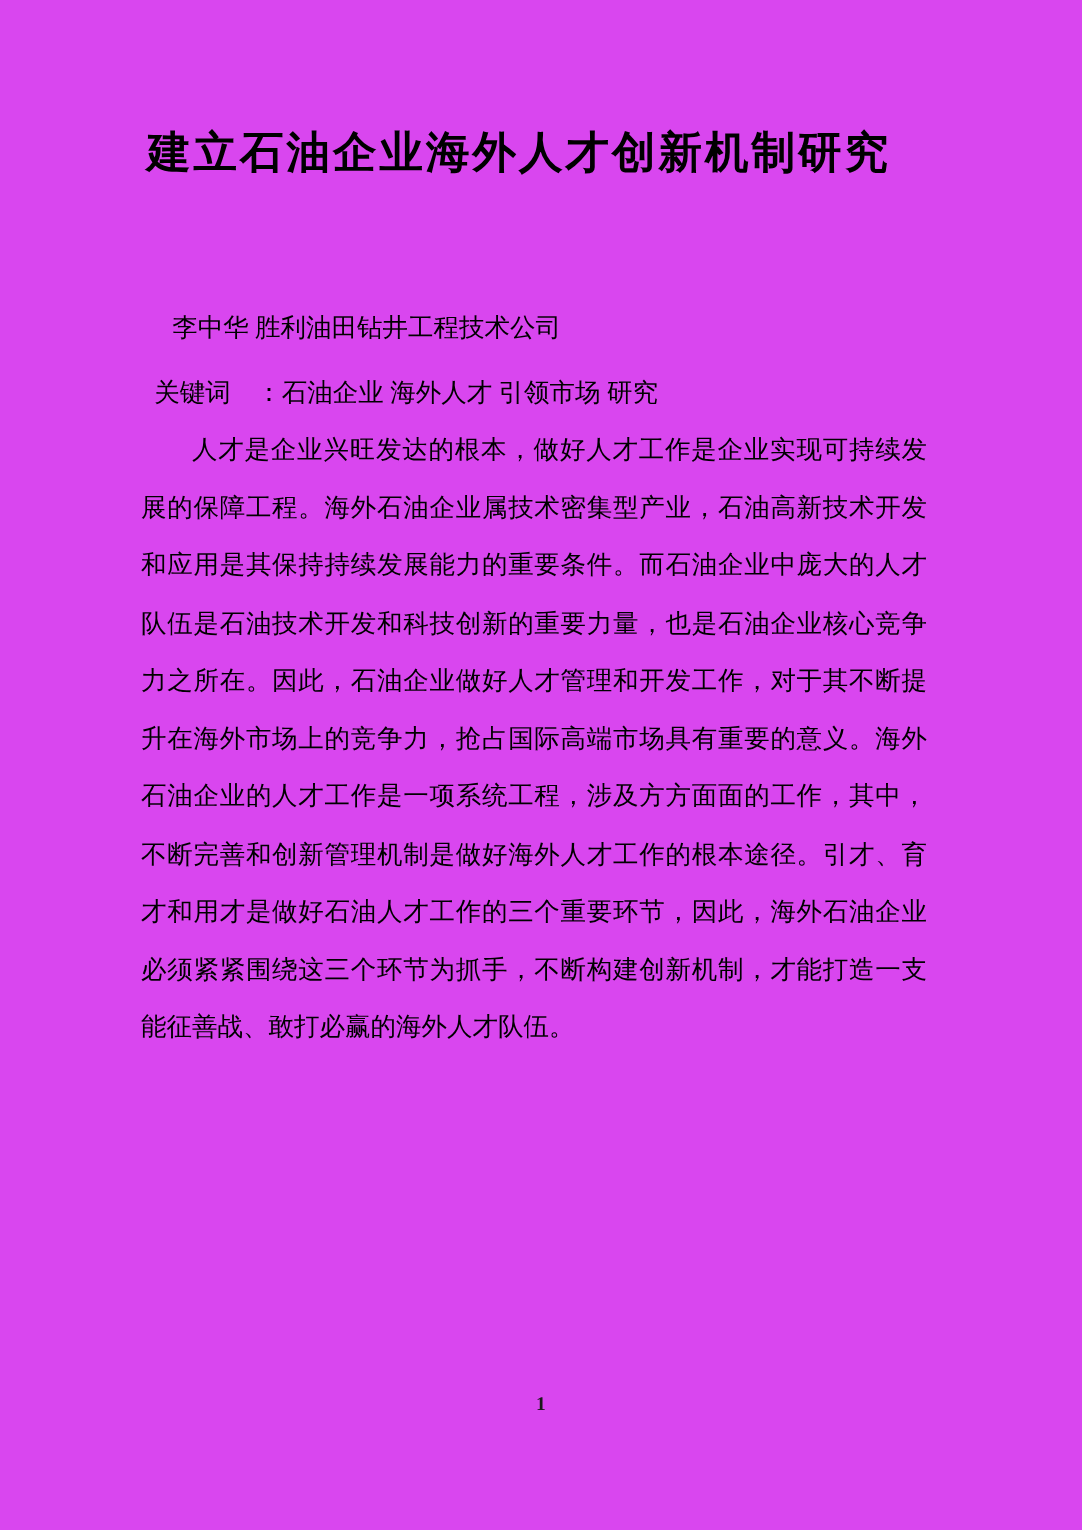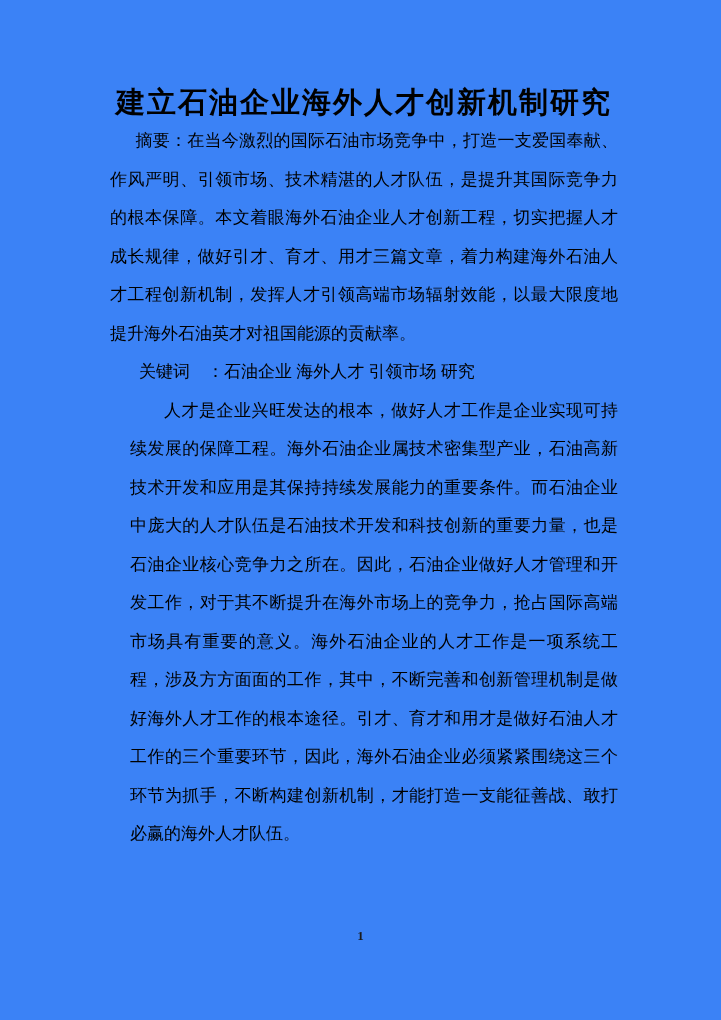--- a/index.html
+++ b/index.html
@@ -5,25 +5,25 @@
   html, body {
     margin: 0;
     padding: 0;
     background: #ffffff;
   }
   .page {
     position: relative;
     width: 721px;
     height: 1020px;
     margin: 0 auto;
-    background: #3b82f6;
+    background: #d946ef;
     color: #000000;
     font-family: "Liberation Serif", "DejaVu Serif", serif;
     box-sizing: border-box;
-    padding: 0 103px 0 110px;
+    padding: 0 103px 0 74px;
     overflow: hidden;
   }
   .doc-title {
     margin: 0;
     padding-top: 82px;
     font-size: 29px;
     line-height: 40px;
     font-weight: bold;
     text-align: center;
     letter-spacing: 2px;
@@ -63,21 +63,21 @@
     line-height: 18px;
     color: #1a1a1a;
   }
 </style>
 </head>
 <body>
 
 <div class="page">
   <h1 class="doc-title">建立石油企业海外人才创新机制研究</h1>
 
+  <p class="para byline">李中华 胜利油田钻井工程技术公司</p>
 
-  <p class="para abstract">摘要：在当今激烈的国际石油市场竞争中，打造一支爱国奉献、作风严明、引领市场、技术精湛的人才队伍，是提升其国际竞争力的根本保障。本文着眼海外石油企业人才创新工程，切实把握人才成长规律，做好引才、育才、用才三篇文章，着力构建海外石油人才工程创新机制，发挥人才引领高端市场辐射效能，以最大限度地提升海外石油英才对祖国能源的贡献率。</p>
 
   <p class="para keywords">关键词　：石油企业 海外人才 引领市场 研究</p>
 
   <p class="para bodytext">人才是企业兴旺发达的根本，做好人才工作是企业实现可持续发展的保障工程。海外石油企业属技术密集型产业，石油高新技术开发和应用是其保持持续发展能力的重要条件。而石油企业中庞大的人才队伍是石油技术开发和科技创新的重要力量，也是石油企业核心竞争力之所在。因此，石油企业做好人才管理和开发工作，对于其不断提升在海外市场上的竞争力，抢占国际高端市场具有重要的意义。海外石油企业的人才工作是一项系统工程，涉及方方面面的工作，其中，不断完善和创新管理机制是做好海外人才工作的根本途径。引才、育才和用才是做好石油人才工作的三个重要环节，因此，海外石油企业必须紧紧围绕这三个环节为抓手，不断构建创新机制，才能打造一支能征善战、敢打必赢的海外人才队伍。</p>
 
   <div class="page-footer">1</div>
 </div>
 
 </body></html>

